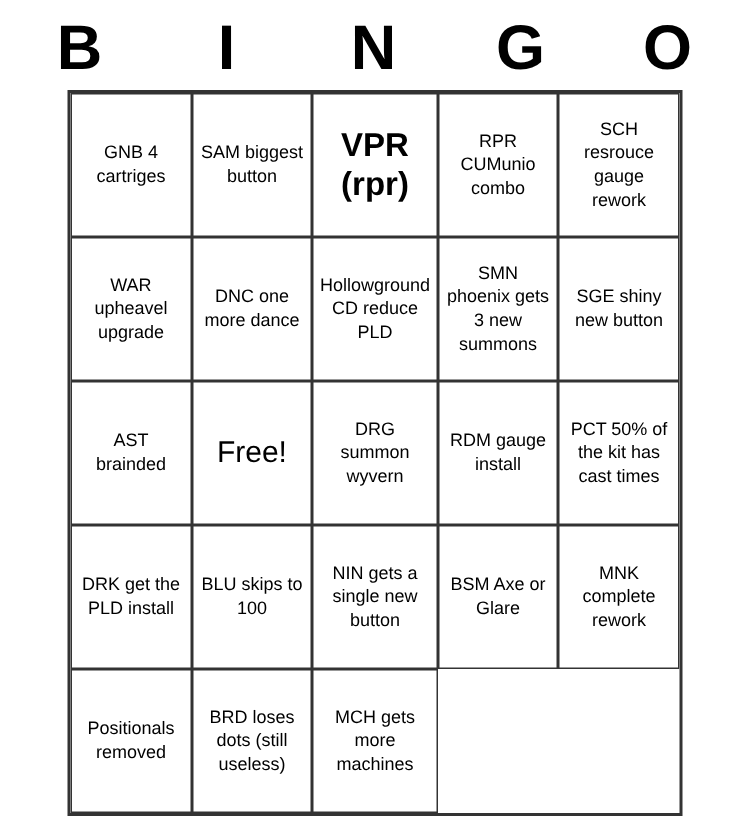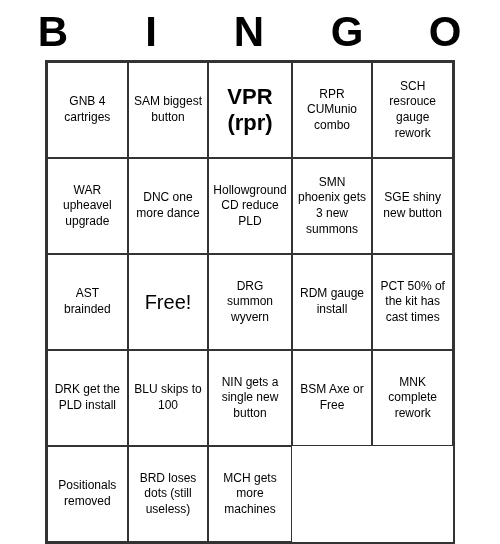--- a/index.html
+++ b/index.html
@@ -80,18 +80,18 @@
     <div class="bingo-cell">SMN phoenix gets 3 new summons</div>
     <div class="bingo-cell">SGE shiny new button</div>
     <div class="bingo-cell">AST brainded</div>
     <div class="bingo-cell free">Free!</div>
     <div class="bingo-cell">DRG summon wyvern</div>
     <div class="bingo-cell">RDM gauge install</div>
     <div class="bingo-cell">PCT 50% of the kit has cast times</div>
     <div class="bingo-cell">DRK get the PLD install</div>
     <div class="bingo-cell">BLU skips to 100</div>
     <div class="bingo-cell">NIN gets a single new button</div>
-    <div class="bingo-cell">BSM Axe or Free</div>
+    <div class="bingo-cell">BSM Axe or Glare</div>
     <div class="bingo-cell">MNK complete rework</div>
     <div class="bingo-cell">Positionals removed</div>
     <div class="bingo-cell">BRD loses dots (still useless)</div>
     <div class="bingo-cell">MCH gets more machines</div>
   </div>
 
 </body></html>

